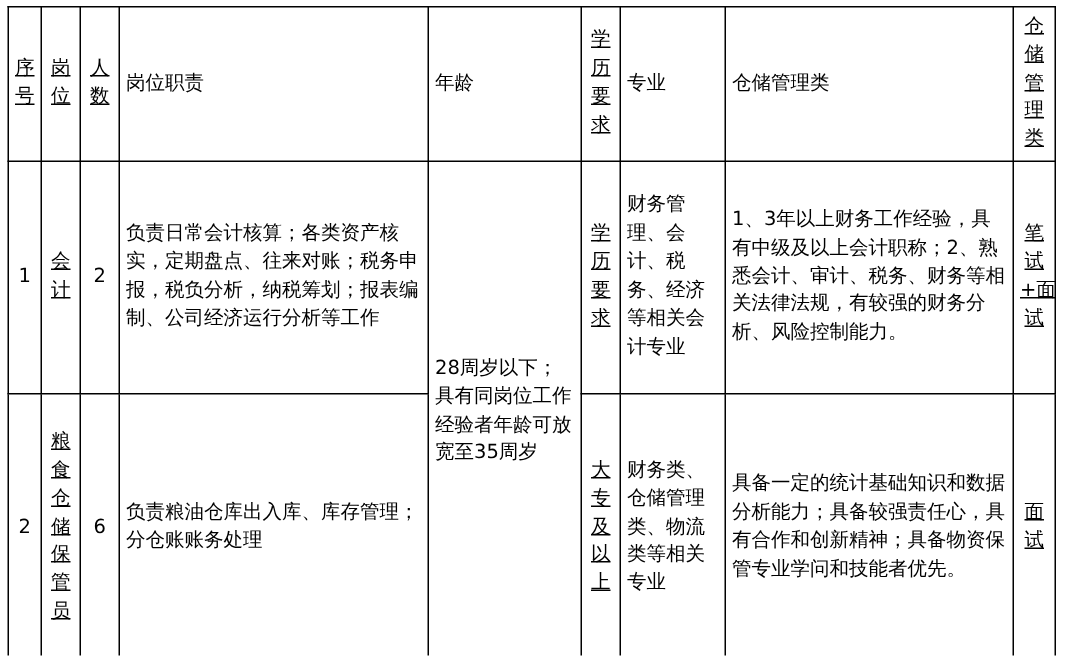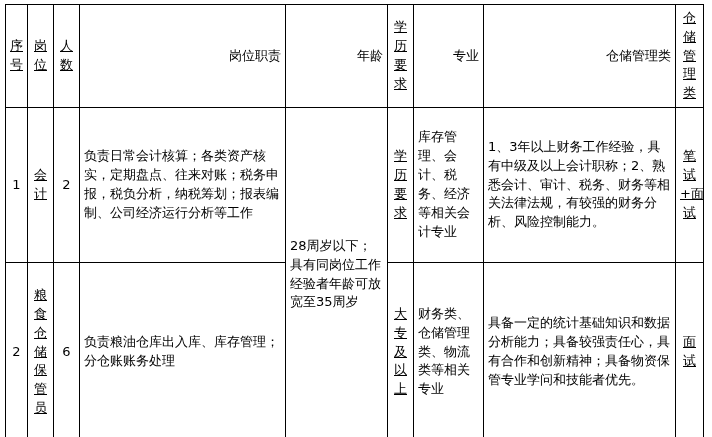--- a/index.html
+++ b/index.html
@@ -46,21 +46,21 @@
   col.c-cond  { width: 192px; }
   col.c-exam  { width: 28px; }
 
   
   .vert {
     text-align: center;
     letter-spacing: 0;
     text-decoration: underline;
   }
   td.head {
-    text-align: right;
+    text-align: left;
     vertical-align: middle;
   }
   td.mid { vertical-align: middle; }
   .hdr-row td { height: 96px; }
   .row-1 td { height: 148px; }
   .row-2 td { height: 172px; }
   .num-cell { text-align: center; }
 </style>
 </head>
 <body>
@@ -91,21 +91,21 @@
         <td class="vert">仓储管理类</td>
       </tr>
 
       <tr class="row-1">
         <td class="num-cell">1</td>
         <td class="vert">会计</td>
         <td class="num-cell">2</td>
         <td class="mid">负责日常会计核算；各类资产核实，定期盘点、往来对账；税务申报，税负分析，纳税筹划；报表编制、公司经济运行分析等工作</td>
         <td class="mid" rowspan="2">28周岁以下；具有同岗位工作经验者年龄可放宽至35周岁</td>
         <td class="vert">学历要求</td>
-        <td class="mid">库存管理、会计、税务、经济等相关会计专业</td>
+        <td class="mid">财务管理、会计、税务、经济等相关会计专业</td>
         <td class="mid">1、3年以上财务工作经验，具有中级及以上会计职称；2、熟悉会计、审计、税务、财务等相关法律法规，有较强的财务分析、风险控制能力。</td>
         <td class="vert">笔试+面试</td>
       </tr>
 
       <tr class="row-2">
         <td class="num-cell">2</td>
         <td class="vert">粮食仓储保管员</td>
         <td class="num-cell">6</td>
         <td class="mid">负责粮油仓库出入库、库存管理；分仓账账务处理</td>
         <td class="vert">大专及以上</td>

